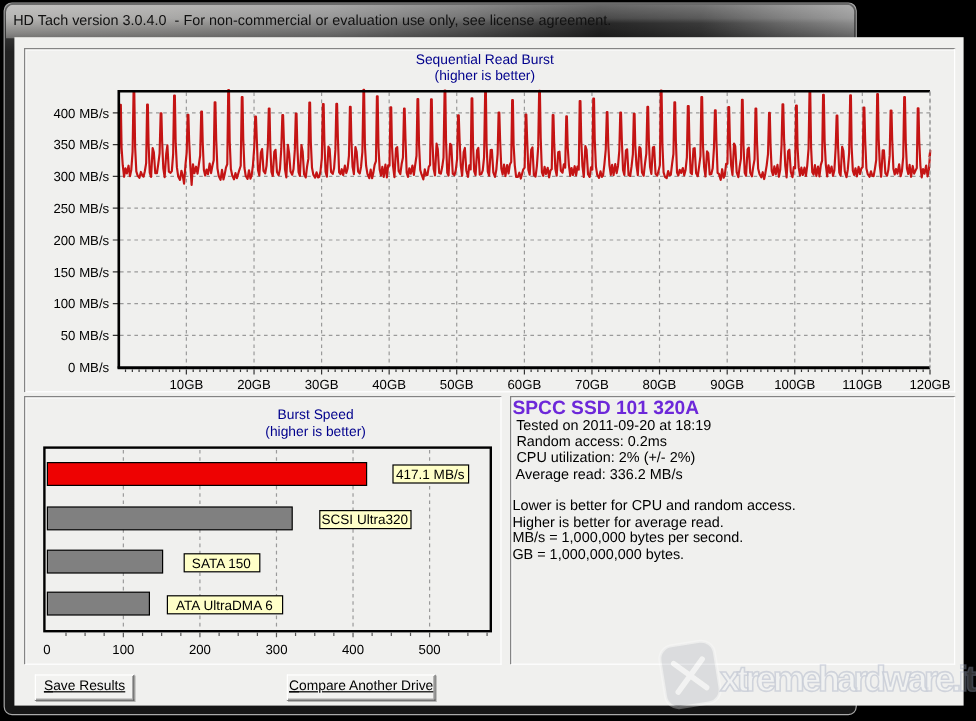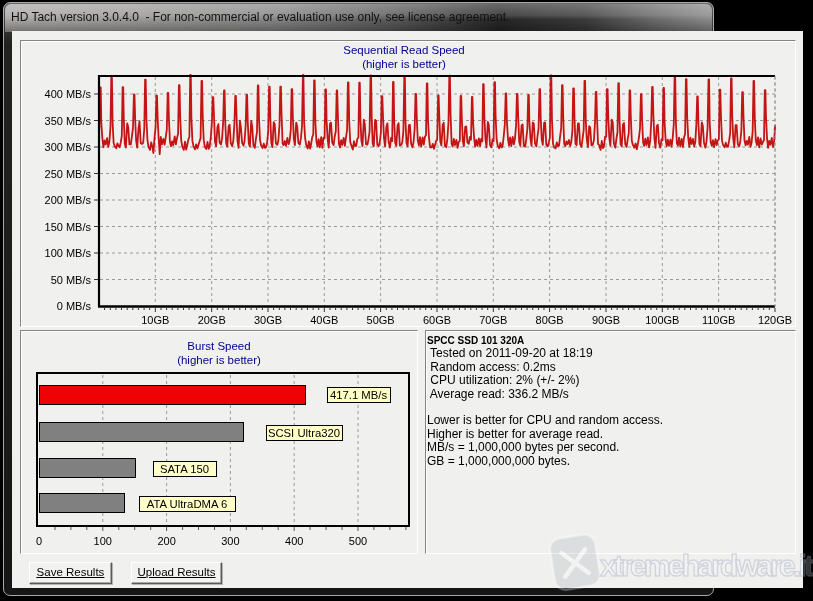--- a/index.html
+++ b/index.html
@@ -4,39 +4,39 @@
 html,body{width:813px;height:601px;background:#000;overflow:hidden;font-family:"Liberation Sans",sans-serif}
 #win{position:absolute;left:3px;top:2px;width:711px;height:594px;border:1px solid #a9a9a9;border-radius:7px;
  background:linear-gradient(to bottom,#6a6a6a 0,#4a4a4a 10px,#222 40px,#161616 100%);}
 #tbar{position:absolute;left:1px;top:1px;right:1px;height:28px;border-radius:6px 6px 0 0;
  background:linear-gradient(to bottom,rgba(255,255,255,.30) 0,rgba(255,255,255,.16) 40%,rgba(0,0,0,0) 55%,rgba(0,0,0,.20) 85%,rgba(0,0,0,.32) 100%),
  linear-gradient(to right,#a8a7a5 0,#9a9997 18%,#848484 38%,#585858 55%,#262626 70%,#3a3a3a 82%,#6a6a6a 92%,#8a8a8a 100%);}
 #tbar span{position:absolute;left:6px;top:5.5px;font-size:12px;color:#111;letter-spacing:0;}
 #client{position:absolute;left:8px;top:28px;width:791px;height:557px;background:#f0f0ee;}
 .sunk{position:absolute;border:1px solid;border-color:#848484 #fff #fff #848484;box-shadow:inset 1px 1px 0 #fdfdfd;background:#f0f0ee;}
 #topbox{left:8px;top:9px;width:776px;height:287px;}
-#burstbox{left:8px;top:299px;width:398px;height:224px;}
+#burstbox{left:8px;top:299px;width:398px;height:224px;padding-left:44px;}
 #infobox{left:413px;top:299px;width:371px;height:224px;}
 .ctitle{position:absolute;width:100%;text-align:center;color:#00008c;font-size:11.5px;}
 svg{position:absolute;left:0;top:0}
 .btn{position:absolute;height:22px;background:#f2f2f0;border:1px solid;border-color:#fff #5a5a5a #5a5a5a #fff;
  box-shadow:inset -1px -1px 0 #a8a8a8, 1px 1px 0 rgba(0,0,0,.25);font-size:11.5px;color:#000;text-align:center;white-space:nowrap;text-decoration:underline;}
 u{text-decoration:underline}
 #info{position:absolute;left:1px;top:3px;font-size:12px;line-height:13.4px;color:#000;white-space:pre;}
-#info b{color:#000000;font-size:10px}
+#info b{color:#6d28d9;font-size:16px}
 #cpy{position:absolute;left:384px;top:538px;font-size:10.8px;color:#8ba3d8}
 #wm{position:absolute;left:548px;top:524px;width:295px;height:77px;z-index:50;pointer-events:none}
 </style></head><body>
 <div id="win">
  <div id="tbar">
       <span>HD Tach version 3.0.4.0&nbsp; - For non-commercial or evaluation use only, see license agreement.</span>
     </div>
  <div id="client">
   <div class="sunk" id="topbox">
-    <div class="ctitle" style="top:3px;transform:translateX(-4px)">Sequential Read Speed</div>
+    <div class="ctitle" style="top:3px;transform:translateX(-4px)">Sequential Read Burst</div>
     <div class="ctitle" style="top:17px;transform:translateX(-4px)">(higher is better)</div>
     <svg id="seqsvg" width="776" height="287" viewBox="0 0 776 287">
 <style>.g{stroke:#9a9a9a;stroke-width:1;stroke-dasharray:3 3;fill:none}.axt{font:11px "Liberation Sans",sans-serif;fill:#000}</style>
 <line x1="79" y1="238.5" x2="754" y2="238.5" class="g"></line>
           <line x1="79" y1="212.0" x2="754" y2="212.0" class="g"></line>
           <line x1="79" y1="185.5" x2="754" y2="185.5" class="g"></line>
           <line x1="79" y1="159.0" x2="754" y2="159.0" class="g"></line>
           <line x1="79" y1="132.5" x2="754" y2="132.5" class="g"></line>
           <line x1="79" y1="106.0" x2="754" y2="106.0" class="g"></line>
           <line x1="79" y1="79.5" x2="754" y2="79.5" class="g"></line>
@@ -271,21 +271,21 @@
  Random access: 0.2ms
  CPU utilization: 2% (+/- 2%)
  Average read: 336.2 MB/s
 
 Lower is better for CPU and random access.
 Higher is better for average read.
 MB/s = 1,000,000 bytes per second.
 GB = 1,000,000,000 bytes.</div>
   </div>
   <div class="btn" style="left:17px;top:531px;width:83px;line-height:19px"><u>S</u>ave Results</div>
-  <div class="btn" style="left:119px;top:531px;width:91px;line-height:19px"><u>U</u>pload Results</div>
+  <div class="btn" style="left:227px;top:531px;width:124px;line-height:19px"><u>C</u>ompare Another Drive</div>
   <div class="btn" style="left:709px;top:530px;width:74px;height:24px;line-height:20px;outline:1px solid #000;margin-top:41px;">
     <div style="position:absolute;inset:3px 4px;border:1px dotted #000;"></div><u>D</u>one</div>
  </div>
 </div>
 <div id="wm">
  <svg width="295" height="77" viewBox="0 0 295 77">
   <g opacity="0.45">
    <rect x="4" y="12" width="46" height="52" rx="11" transform="rotate(-9 27 38)" fill="rgba(130,137,150,.40)" stroke="rgba(255,255,255,.65)" stroke-width="2.5"></rect>
    <path d="M15 27 L39 51 M39 27 L15 51" stroke="rgba(255,255,255,.85)" stroke-width="4.5" stroke-linecap="round" transform="rotate(-9 27 38)"></path>
    <text x="52" y="52" font-family="Liberation Sans,sans-serif" font-weight="bold" font-size="30" fill="rgba(245,248,255,.45)" stroke="rgba(150,160,185,.8)" stroke-width="1.3" textLength="214">xtremehardware.it</text>

